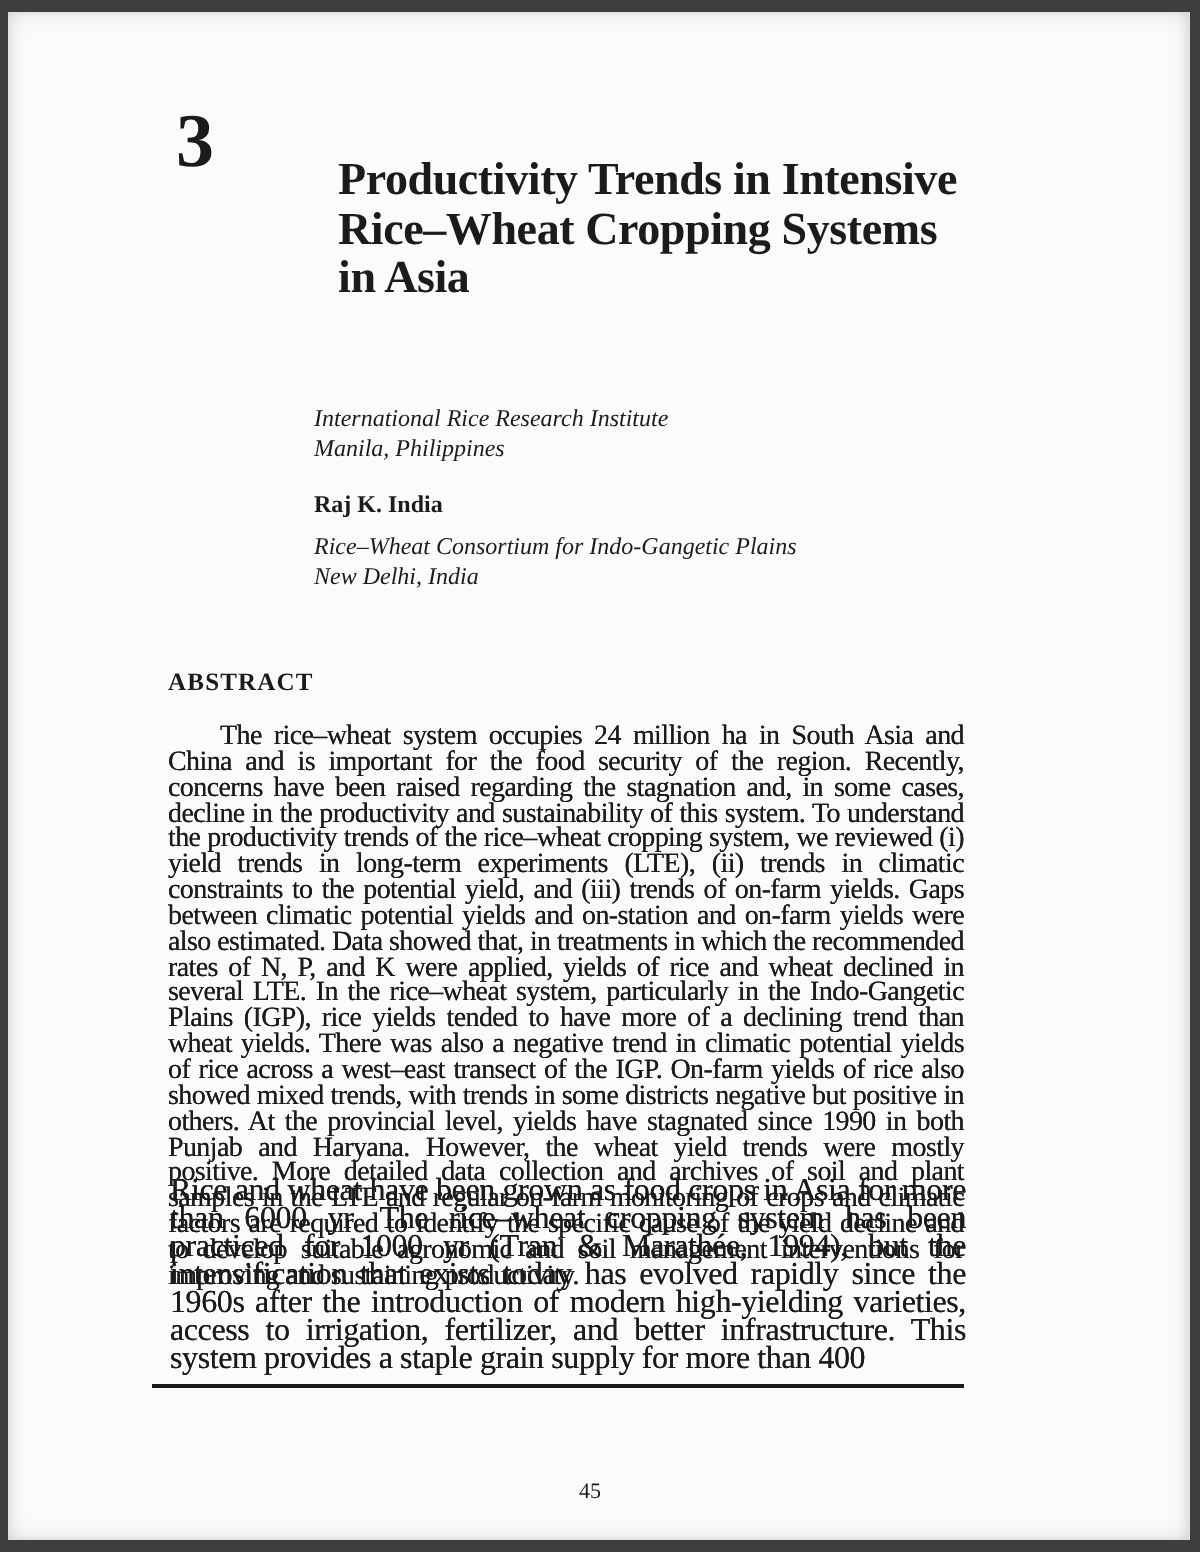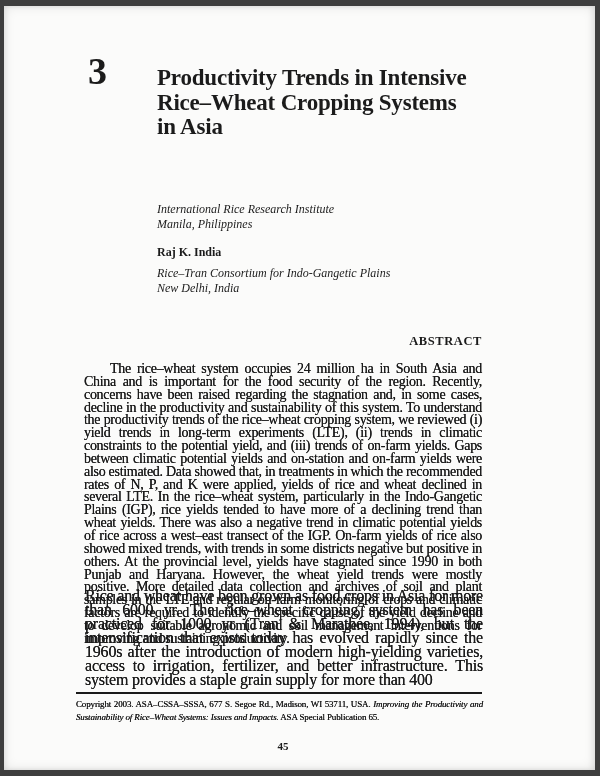--- a/index.html
+++ b/index.html
@@ -41,21 +41,21 @@
     left: 153px; width: 400px;
     font-size: 12px; font-style: italic; line-height: 15px;
     white-space: pre-line;
   }
   .names-1 { top: 160px; }
   .affil-1 { top: 196px; }
   .names-2 { top: 239px; }
   .affil-2 { top: 260px; }
   .abstract-heading {
     left: 80px; top: 328px; width: 398px;
-    text-align: right;
+    text-align: left;
     font-size: 12.5px; font-weight: bold; letter-spacing: 0.6px;
   }
   .abstract-text {
     left: 80px; top: 357px; width: 398px;
     font-size: 14px; line-height: 12.85px;
     letter-spacing: -0.3px;
     text-align: justify;
     text-indent: 26px;
     text-shadow: 0 0 0.3px currentColor;
   }
@@ -73,54 +73,51 @@
   .copyright {
     left: 72px; top: 692px; width: 407px;
     font-size: 9px; line-height: 13px;
     letter-spacing: -0.15px;
     text-align: justify;
     text-shadow: 0 0 0.3px currentColor;
   }
   .copyright span { position: static; }
   .copyright .book-title { font-style: italic; }
   .page-number {
-    left: 80px; top: 734px; width: 398px;
+    left: 92px; top: 734px; width: 398px;
     text-align: center;
-    font-size: 11px; font-weight: bold;
+    font-size: 11px; font-weight: normal;
   }
 </style>
 </head>
 <body>
 
 <div class="scan-frame">
   <div class="sheet">
 
     <div class="chapter-num">3</div>
 
-    <h1 class="chapter-title" style="margin:0; font-size:23px;">Productivity Trends in Intensive
+    <h1 class="chapter-title" style="margin:12px; font-size:23px;">Productivity Trends in Intensive
 Rice–Wheat Cropping Systems
 in Asia</h1>
 
 
     <div class="author-affil affil-1">International Rice Research Institute
 Manila, Philippines</div>
 
     <div class="author-names names-2">Raj K. India</div>
 
-    <div class="author-affil affil-2">Rice–Tran Consortium for Indo-Gangetic Plains
+    <div class="author-affil affil-2">Rice–Wheat Consortium for Indo-Gangetic Plains
 New Delhi, India</div>
 
     <div class="abstract-heading">ABSTRACT</div>
 
     <div class="abstract-text">The rice–wheat system occupies 24 million ha in South Asia and China and is important for the food security of the region. Recently, concerns have been raised regarding the stagnation and, in some cases, decline in the productivity and sustainability of this system. To understand the productivity trends of the rice–wheat cropping system, we reviewed (i) yield trends in long-term experiments (LTE), (ii) trends in climatic constraints to the potential yield, and (iii) trends of on-farm yields. Gaps between climatic potential yields and on-station and on-farm yields were also estimated. Data showed that, in treatments in which the recommended rates of N, P, and K were applied, yields of rice and wheat declined in several LTE. In the rice–wheat system, particularly in the Indo-Gangetic Plains (IGP), rice yields tended to have more of a declining trend than wheat yields. There was also a negative trend in climatic potential yields of rice across a west–east transect of the IGP. On-farm yields of rice also showed mixed trends, with trends in some districts negative but positive in others. At the provincial level, yields have stagnated since 1990 in both Punjab and Haryana. However, the wheat yield trends were mostly positive. More detailed data collection and archives of soil and plant samples in the LTE and regular on-farm monitoring of crops and climatic factors are required to identify the specific cause of the yield decline and to develop suitable agronomic and soil management interventions for improving and sustaining productivity.</div>
 
     <div class="body-paragraph">Rice and wheat have been grown as food crops in Asia for more than 6000 yr. The rice–wheat cropping system has been practiced for 1000 yr (Tran &amp; Marathée, 1994), but the intensification that exists today has evolved rapidly since the 1960s after the introduction of modern high-yielding varieties, access to irrigation, fertilizer, and better infrastructure. This system provides a staple grain supply for more than 400</div>
 
     <div class="footnote-rule"></div>
 
-    <div class="copyright">
-      <span>Copyright 2003. ASA–CSSA–SSSA, 677 S. Segoe Rd., Madison, WI 53711, USA. </span><span class="book-title">Improving the Productivity and Sustainability of Rice–Wheat Systems: Issues and Impacts.</span><span> ASA Special Publication 65.</span>
-    </div>
 
     <div class="page-number">45</div>
 
   </div>
 </div>
 
 </body></html>

